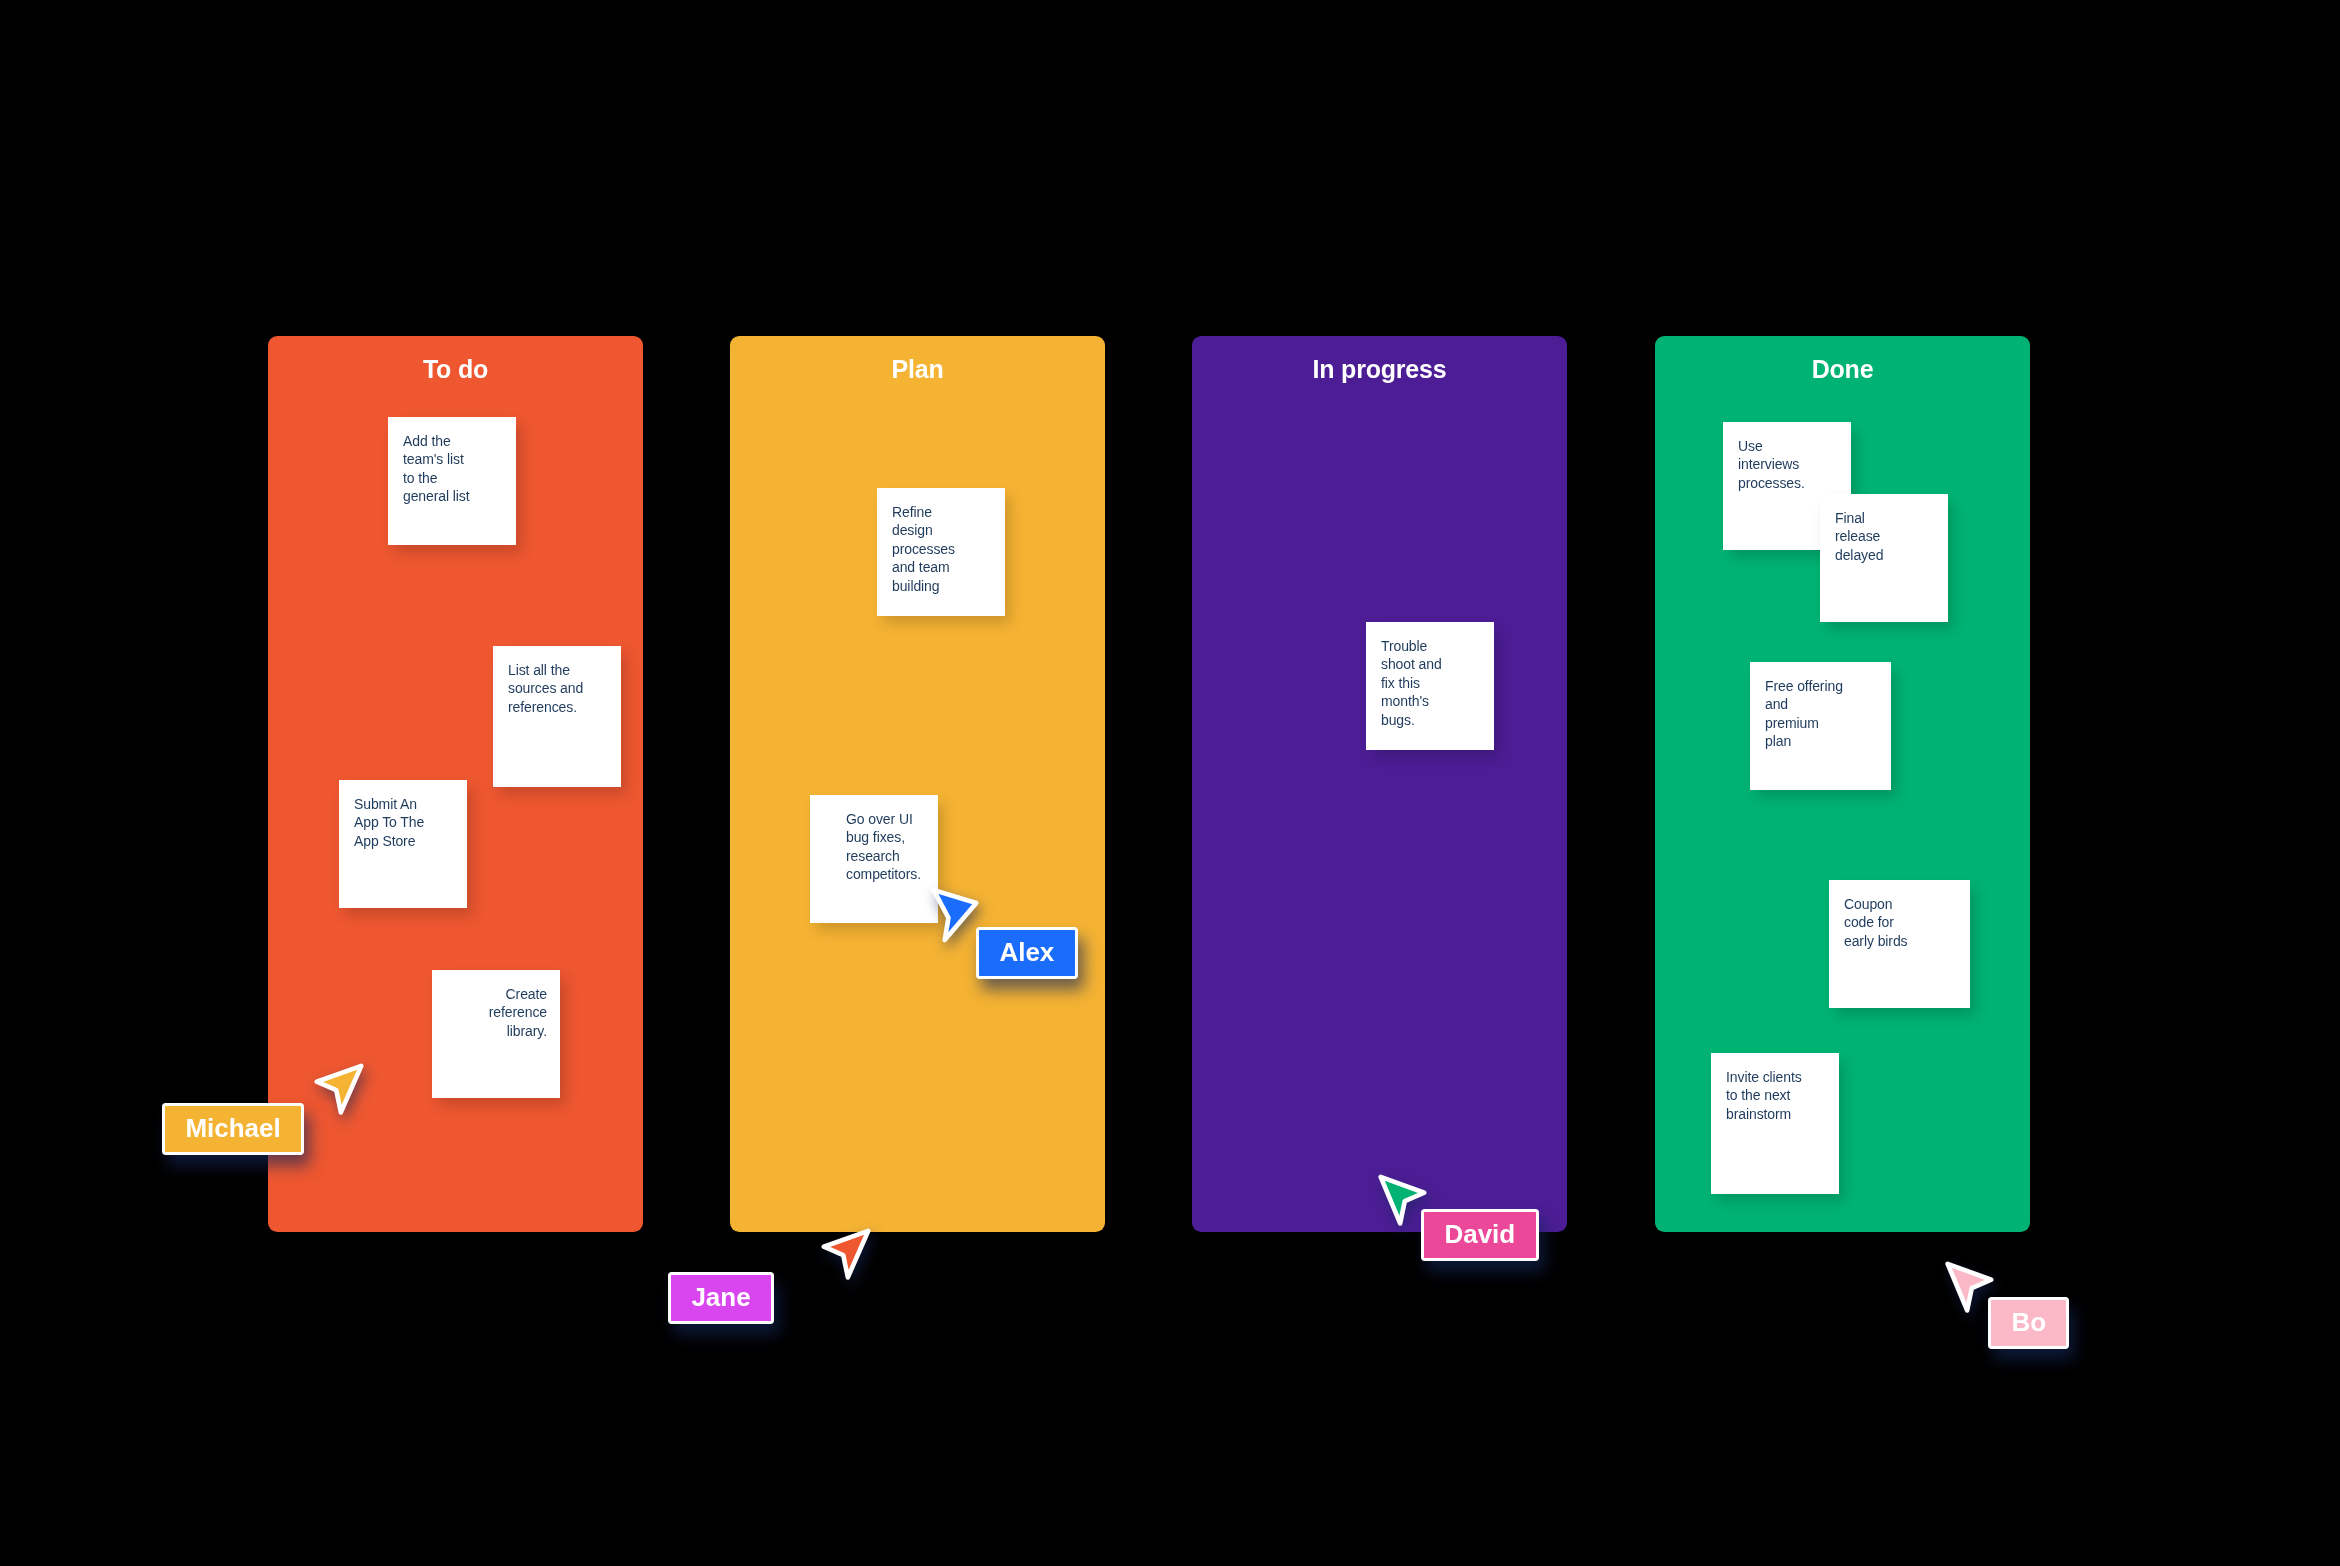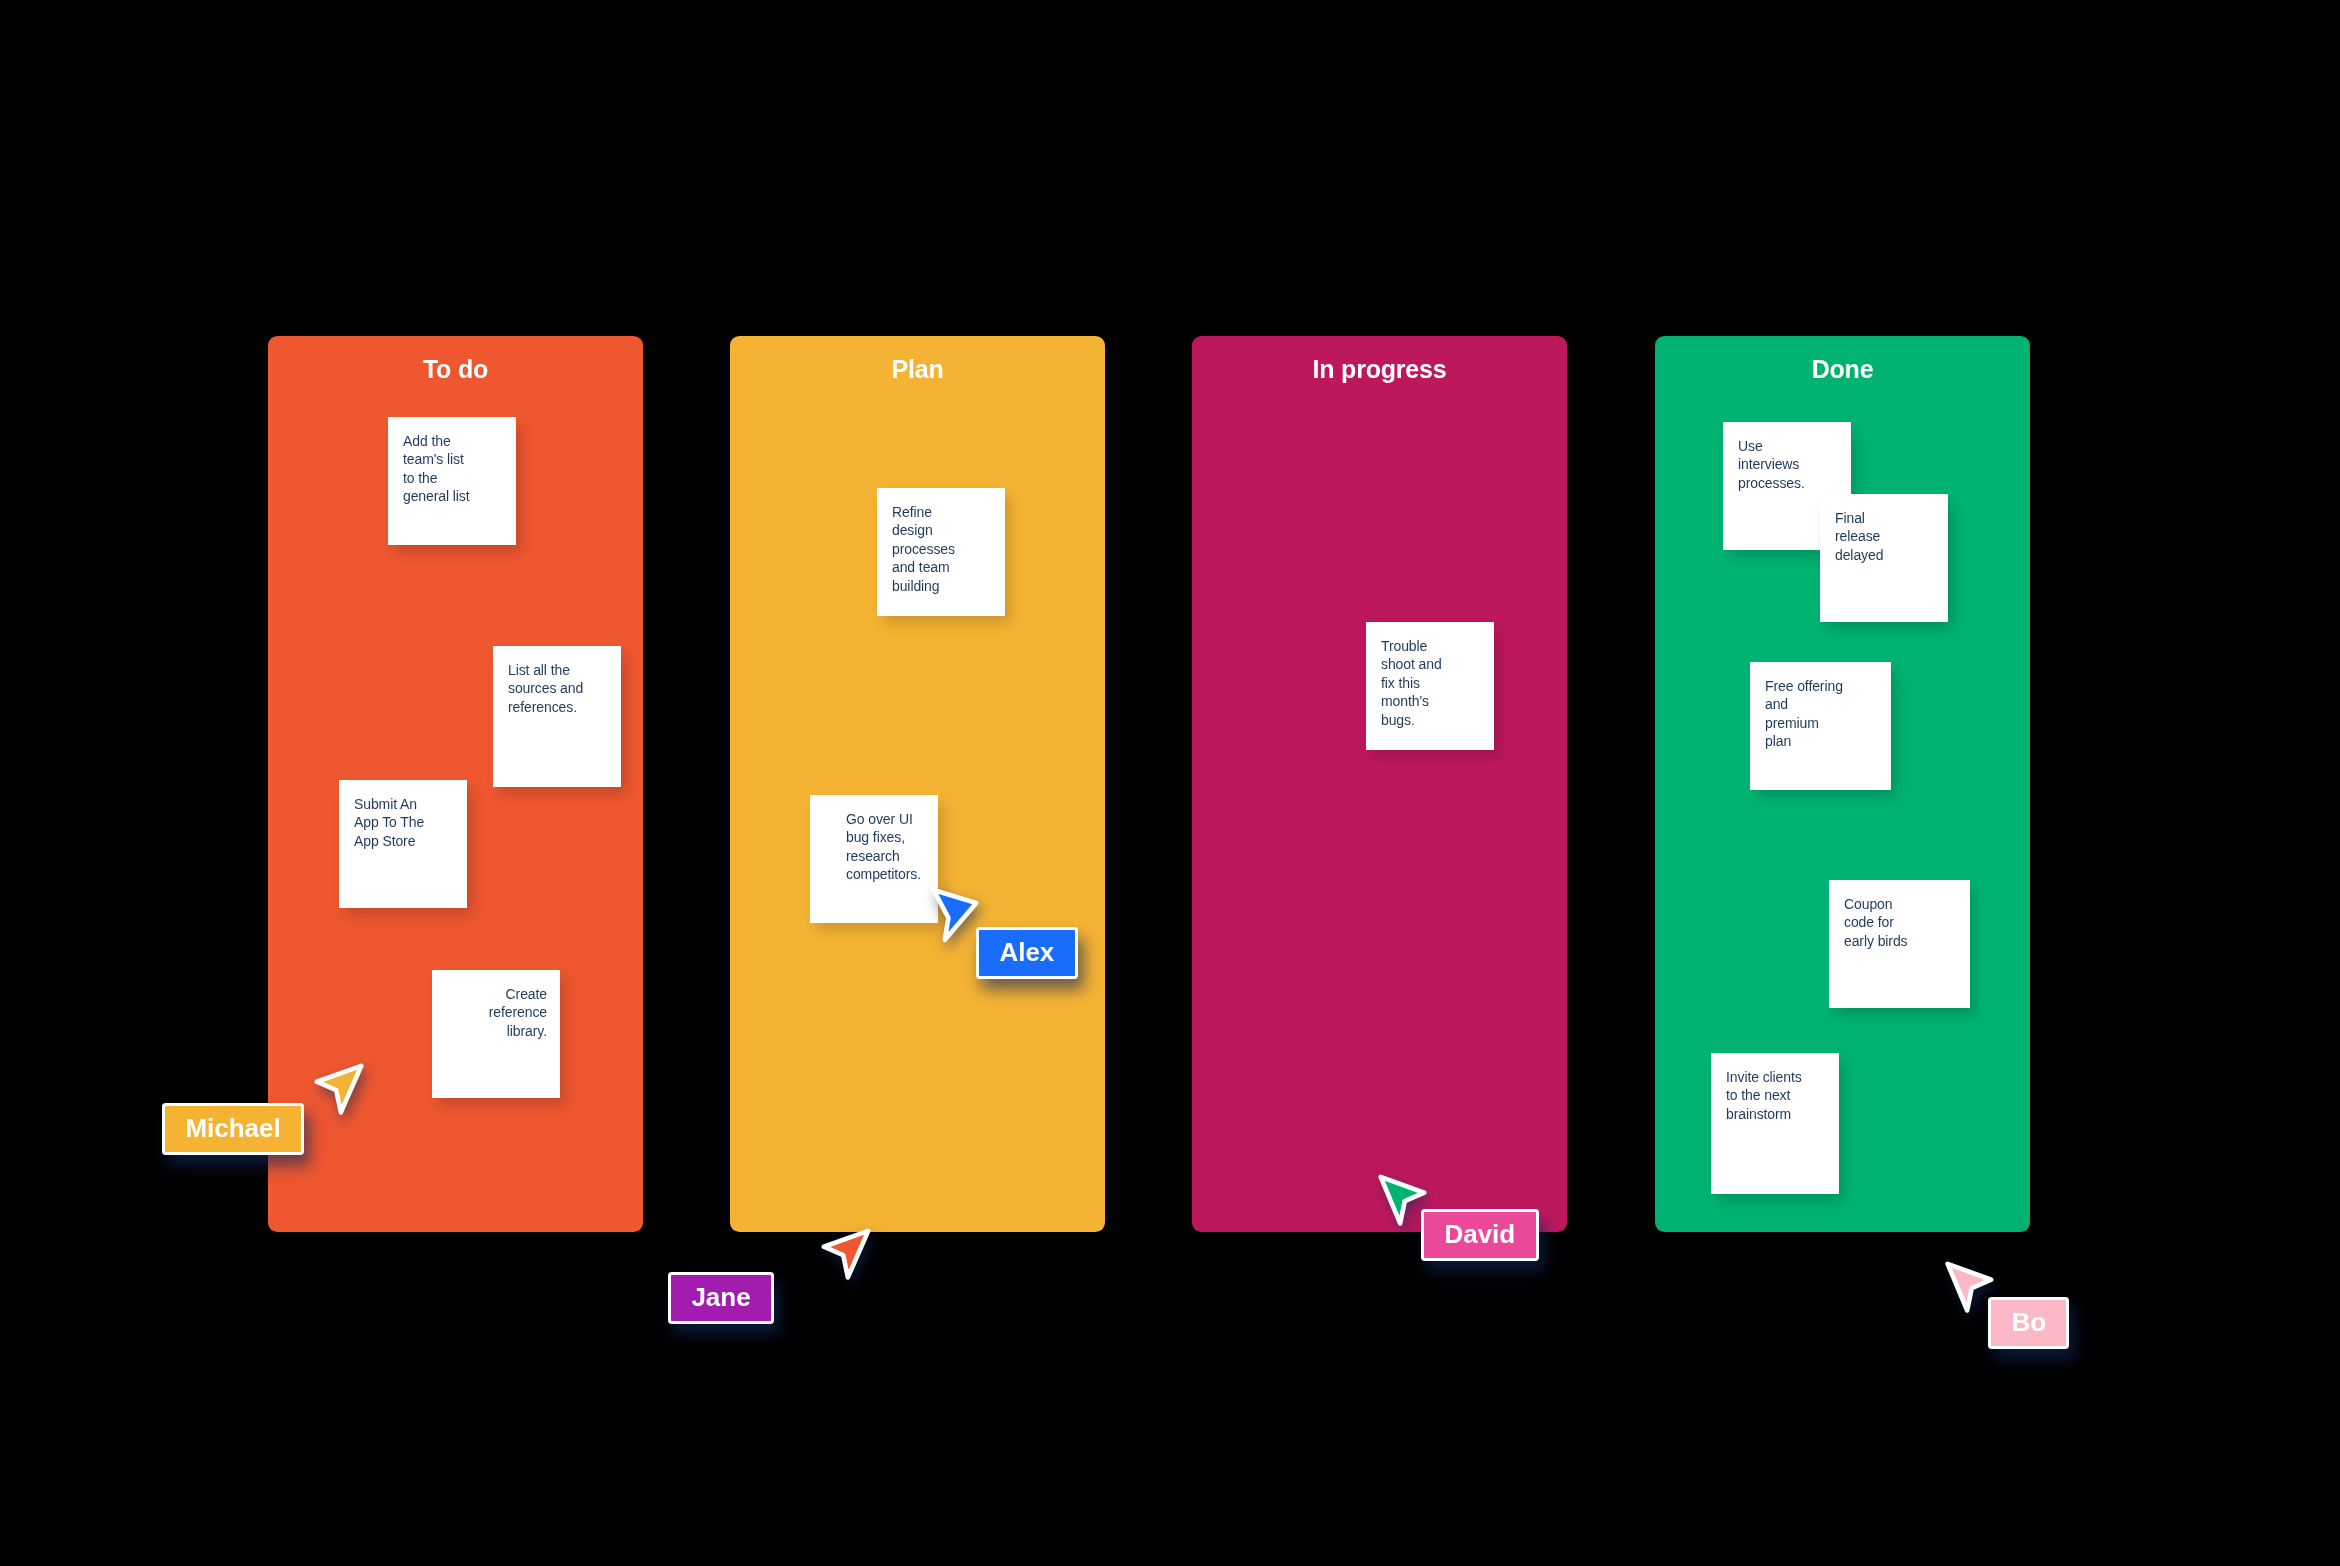--- a/index.html
+++ b/index.html
@@ -40,21 +40,21 @@
     justify-content: center;
   }
   .column-title {
     color: #ffffff;
     font-size: 25px;
     font-weight: bold;
     letter-spacing: -0.2px;
   }
   .col-todo        { left: 268px;  background: #ee5730; }
   .col-plan        { left: 730px;  background: #f5b333; }
-  .col-inprogress  { left: 1192px; background: #be185d; }
+  .col-inprogress  { left: 1192px; background: #4c1d95; }
   .col-done        { left: 1655px; background: #00b373; }
 
   
   .card {
     position: absolute;
     width: 128px;
     height: 128px;
     background: #ffffff;
     padding: 15px 13px 9.3px 15px;
     box-shadow: 5.6px 8.3px 13px rgba(0,0,0,0.17);
@@ -199,21 +199,21 @@
     <svg class="cursor-arrow" style="left:151px; top:0px;" viewBox="0 0 56 62">
       <path d="M52 4 L4 21 L25 30 L30 54 Z" fill="#f5b333" stroke="#ffffff" stroke-width="5" stroke-linejoin="round"></path>
     </svg>
     <div class="cursor-label" style="left:0px; top:41px; background:#f5b333;">Michael</div>
   </div>
 
   <div class="cursor-group" style="left:668px; top:1227px;">
     <svg class="cursor-arrow" style="left:152px; top:0px;" viewBox="0 0 56 62">
       <path d="M52 4 L4 21 L25 30 L30 54 Z" fill="#ee5730" stroke="#ffffff" stroke-width="5" stroke-linejoin="round"></path>
     </svg>
-    <div class="cursor-label" style="left:0px; top:45px; background:#a21caf;">Jane</div>
+    <div class="cursor-label" style="left:0px; top:45px; background:#d946ef;">Jane</div>
   </div>
 
   <div class="cursor-group" style="left:928px; top:886px;">
     <svg class="cursor-arrow" style="left:0px; top:0px;" viewBox="0 0 56 62">
       <path d="M52 18 L6 4 L22 34 L18 58 Z" fill="#1a6dfb" stroke="#ffffff" stroke-width="5" stroke-linejoin="round"></path>
     </svg>
     <div class="cursor-label" style="left:48px; top:41px; background:#1a6dfb;">Alex</div>
   </div>
 
   <div class="cursor-group" style="left:1376px; top:1173px;">

